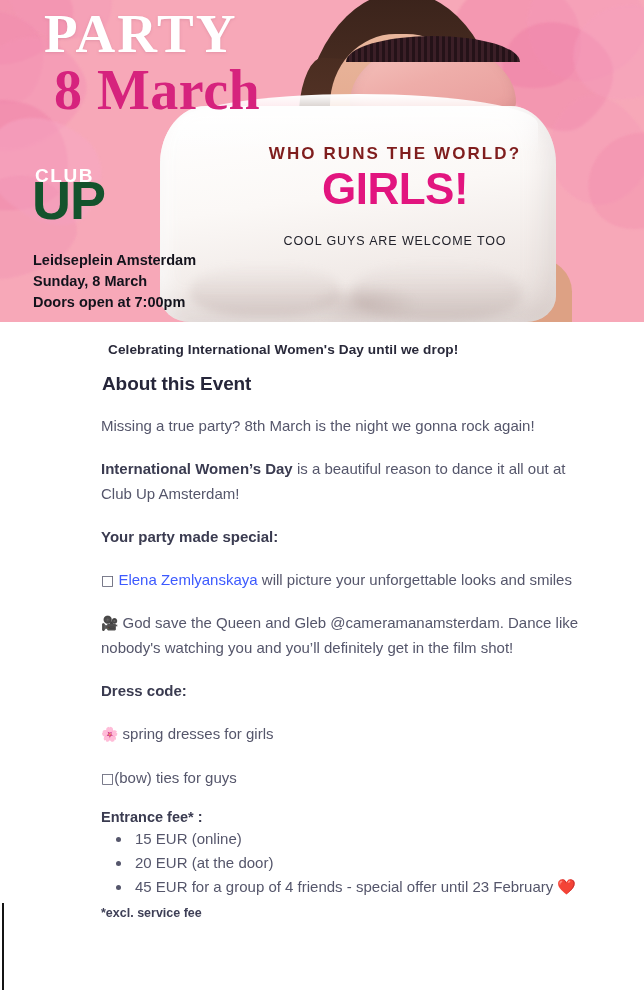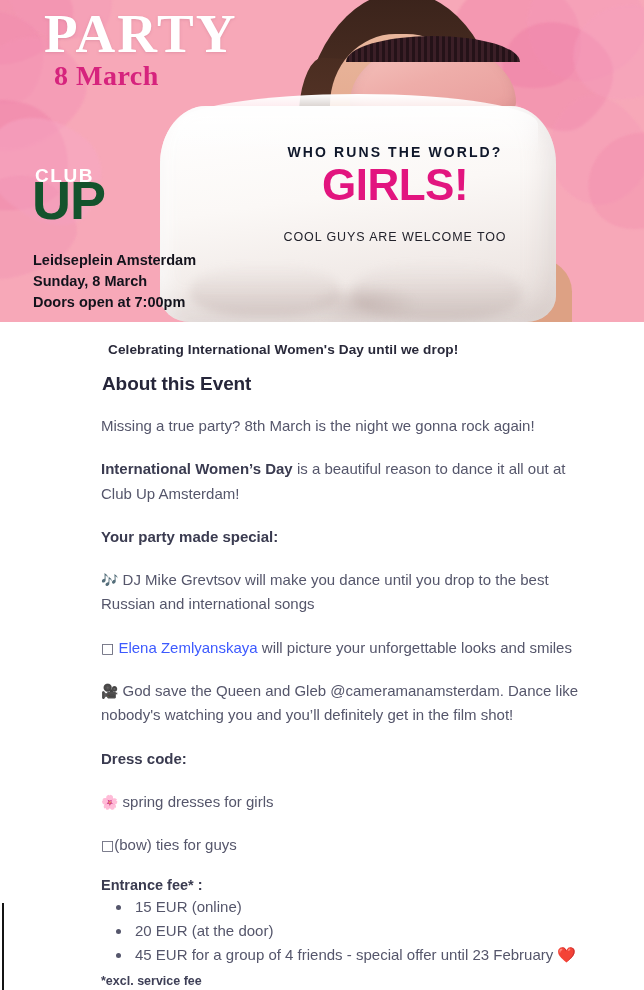--- a/index.html
+++ b/index.html
@@ -129,21 +129,21 @@
   .ttl-party {
     position: absolute; left: 44px; top: 6px;
     font-family: "Liberation Serif", "DejaVu Serif", serif;
     font-weight: 700; font-size: 55px; line-height: 1;
     letter-spacing: 2px; color: #ffffff;
     text-shadow: 0 1px 3px rgba(190,110,135,.35);
   }
   .ttl-date {
     position: absolute; left: 54px; top: 62px;
     font-family: "Liberation Serif", "DejaVu Serif", serif;
-    font-weight: 700; font-size: 28px; line-height: 1;
+    font-weight: 700; font-size: 56px; line-height: 1;
     color: #d6237d; letter-spacing: .5px;
   }
   .logo { position: absolute; left: 32px; top: 166px; }
   .logo-club {
     font-family: "Liberation Sans", sans-serif; font-weight: 800;
     font-size: 19px; letter-spacing: 1.6px; color: #ffffff;
     line-height: 1; margin-left: 3px; position: relative; z-index: 2;
   }
   .logo-up {
     font-family: "Liberation Sans", sans-serif; font-weight: 800;
@@ -152,21 +152,21 @@
   }
   .venue {
     position: absolute; left: 33px; top: 250px;
     font-family: "Liberation Sans", sans-serif; font-weight: 700;
     font-size: 14.5px; line-height: 1.45; color: #13131c;
   }
 
   .pillow-text { position: absolute; left: 258px; top: 144px; width: 274px; text-align: center; }
   .who-runs {
     font-family: "Liberation Sans", sans-serif; font-weight: 800;
-    font-size: 14px; letter-spacing: 2.1px; color: #0f172a;
+    font-size: 17px; letter-spacing: 2.1px; color: #7f1d1d;
     white-space: nowrap;
   }
   .girls {
     font-family: "Liberation Sans", sans-serif; font-weight: 800;
     font-size: 44px; line-height: 1.05; letter-spacing: -.5px;
     color: #e2157f; margin-top: 2px;
   }
   .cool-guys {
     font-family: "Liberation Sans", sans-serif; font-weight: 400;
     font-size: 12.5px; letter-spacing: .9px; color: #22222b;
@@ -303,23 +303,20 @@
     </p>
 
     <p class="para">
       <span class="b">International Women’s Day</span><span> is a beautiful reason to dance it all out at Club Up Amsterdam!</span>
     </p>
 
     <p class="para">
       <span class="b">Your party made special:</span>
     </p>
 
-    <p class="para">
-      <span class="emj">🎶</span><span> DJ Mike Grevtsov will make you dance until you drop to the best Russian and international songs</span>
-    </p>
 
     <p class="para">
       <span class="emj">□</span>
       <a class="link" href="#">Elena Zemlyanskaya</a><span> will picture your unforgettable looks and smiles</span>
     </p>
 
     <p class="para">
       <span class="emj">🎥</span><span> God save the Queen and Gleb @cameramanamsterdam. Dance like nobody's watching you and you’ll definitely get in the film shot!</span>
     </p>
 

